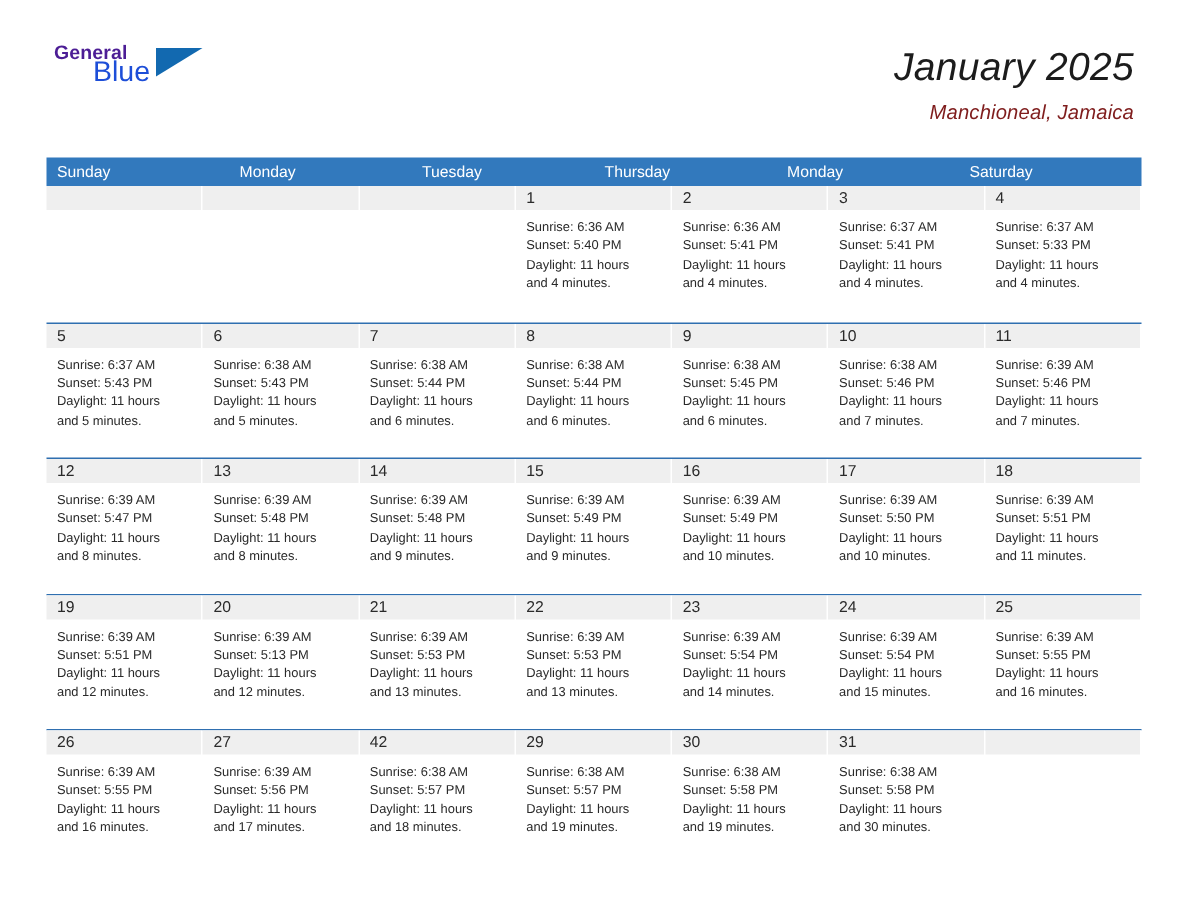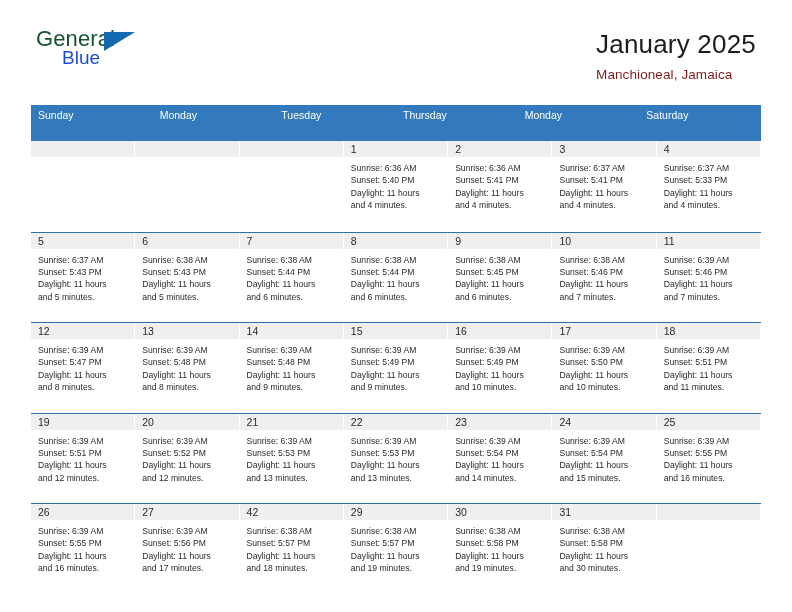--- a/index.html
+++ b/index.html
@@ -31,43 +31,46 @@
     padding: 28px 36px 0 36px;
   }
 
   .logo {
     position: relative;
     width: 120px;
     height: 50px;
     line-height: 1;
   }
   .logo-general {
-    font-size: 22px;
-    color: #14532d;
+    font-size: 13px;
+    color: #4c1d95;
     letter-spacing: .1px;
     display: block;
+    font-weight: bold;
   }
   .logo-blue {
     font-size: 19px;
     color: #1d4ed8;
     display: block;
     margin-left: 26px;
     margin-top: -2px;
   }
   .logo-tri {
     position: absolute;
     left: 68px;
     top: 4px;
     width: 0; height: 0;
     border-left: 31px solid #1269b0;
     border-bottom: 19px solid transparent;
   }
 
   .title-block {
+    text-align: right;
     padding-top: 2px;
+    font-style: italic;
   }
   .cal-title {
     font-size: 26px;
     color: #1c1c1c;
     font-weight: normal;
     line-height: 1.15;
     letter-spacing: .2px;
   }
   .cal-subtitle {
     font-size: 13.5px;
@@ -80,21 +83,21 @@
   .calendar {
     position: absolute;
     left: 31px;
     top: 105px;
     width: 730px;
   }
 
   .dow-row {
     display: flex;
     background: #3279bd;
-    height: 36px;
+    height: 19px;
   }
   .dow-cell {
     flex: 1 1 0;
     color: #ffffff;
     font-size: 10.5px;
     line-height: 20px;
     padding-left: 7px;
     white-space: nowrap;
   }
 
@@ -348,21 +351,21 @@
               <div>Sunrise: 6:39 AM</div>
               <div>Sunset: 5:51 PM</div>
               <div>Daylight: 11 hours</div>
               <div>and 12 minutes.</div>
             </div>
           </div>
           <div class="day">
             <div class="daynum-band">20</div>
             <div class="day-body">
               <div>Sunrise: 6:39 AM</div>
-              <div>Sunset: 5:52 PM</div>
+              <div>Sunset: 5:13 PM</div>
               <div>Daylight: 11 hours</div>
               <div>and 12 minutes.</div>
             </div>
           </div>
           <div class="day">
             <div class="daynum-band">21</div>
             <div class="day-body">
               <div>Sunrise: 6:39 AM</div>
               <div>Sunset: 5:53 PM</div>
               <div>Daylight: 11 hours</div>

